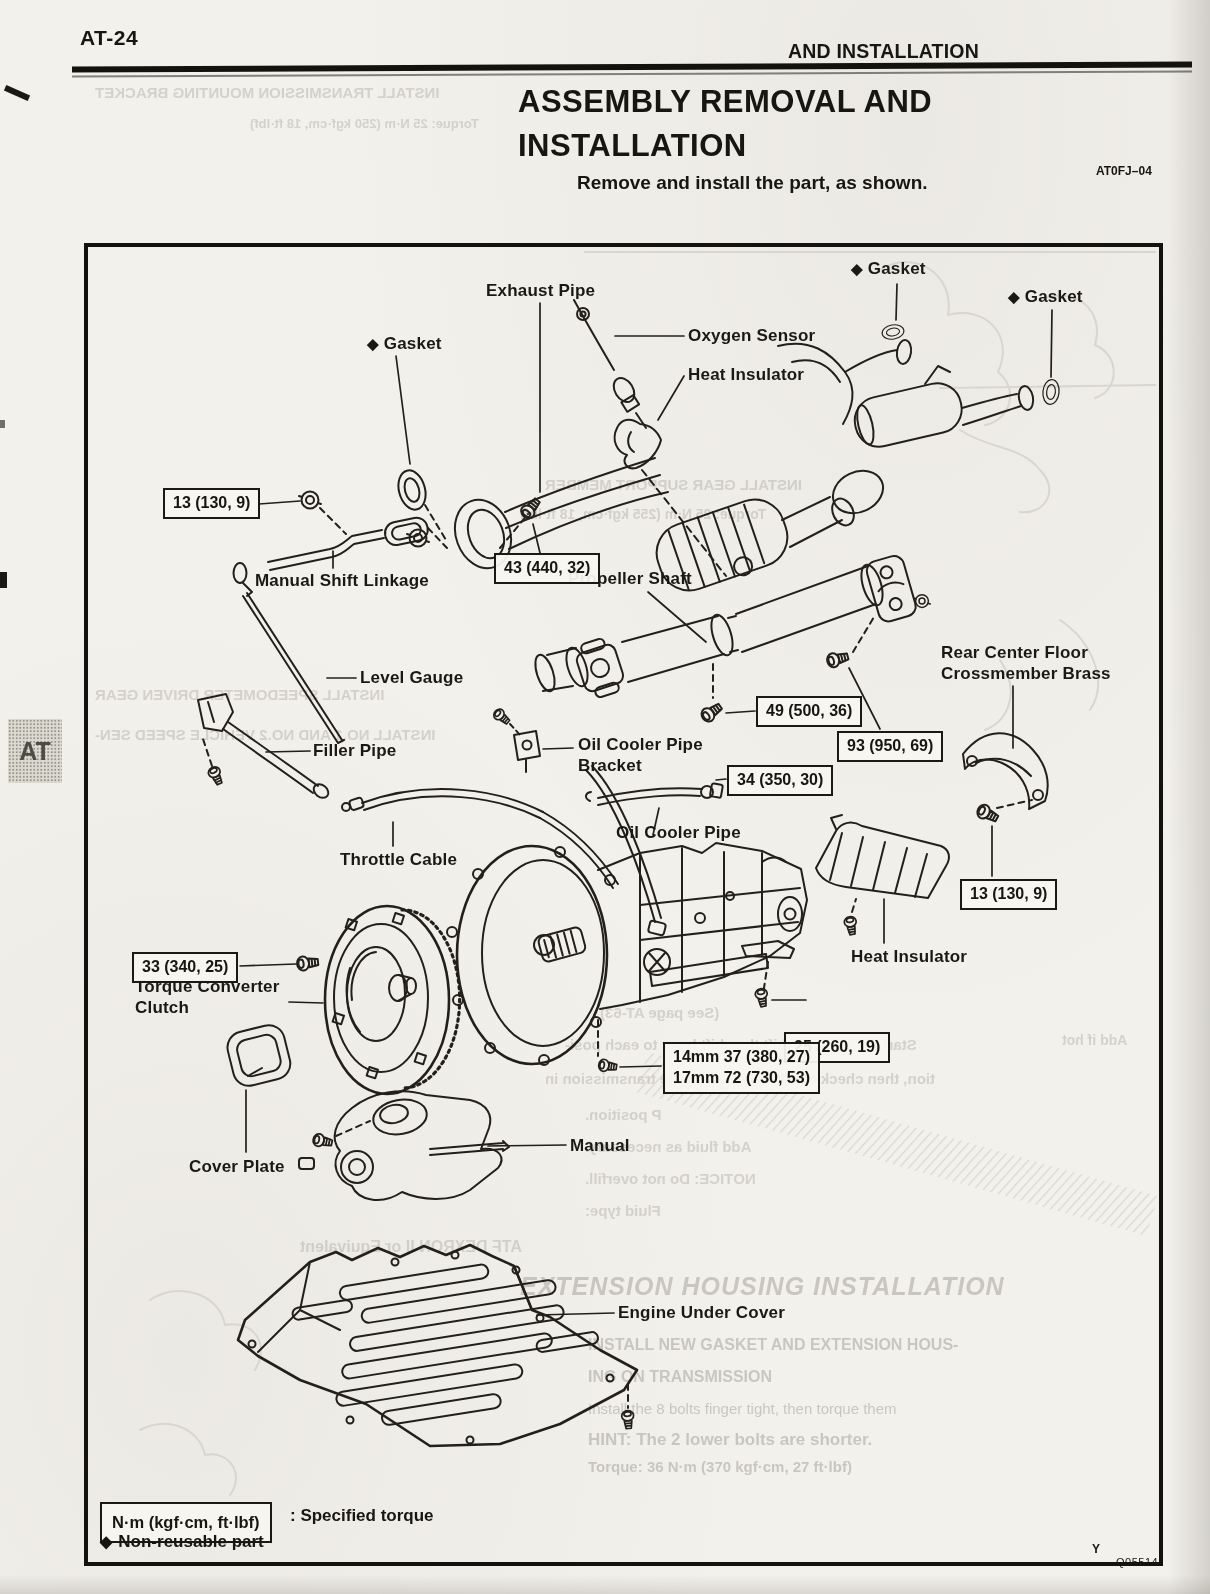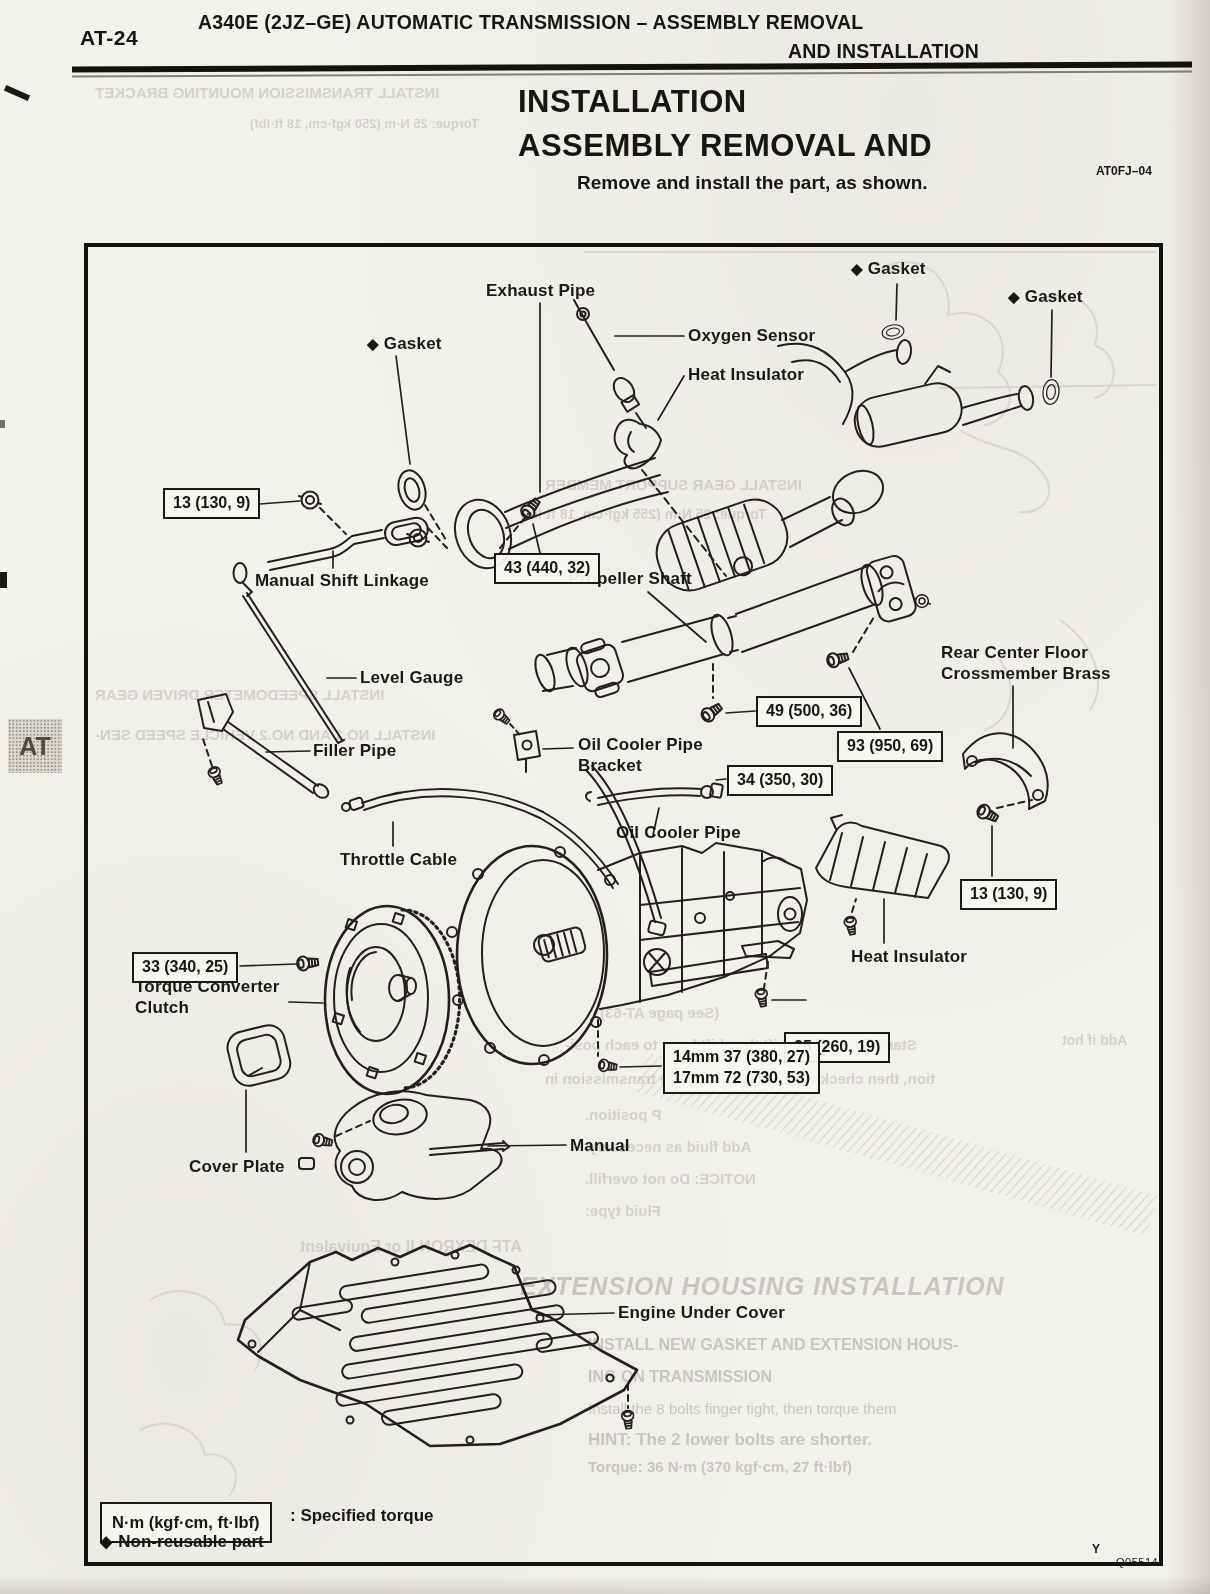--- a/index.html
+++ b/index.html
@@ -17,21 +17,21 @@
       font-weight:700;font-size:16px;line-height:1.3;white-space:nowrap;padding:3px 8px;text-align:center;}
   .hdr-num{position:absolute;left:80px;top:26px;font-size:21px;font-weight:700;letter-spacing:.5px;}
   .hdr-t1{position:absolute;left:198px;top:11px;font-size:19.5px;font-weight:700;letter-spacing:.2px;}
   .hdr-t2{position:absolute;left:788px;top:40px;font-size:19.5px;font-weight:700;letter-spacing:.2px;}
   .hdr-rule{position:absolute;left:72px;top:64px;width:1120px;height:6px;background:#14120f;transform:rotate(-.25deg);}
   .hdr-rule2{position:absolute;left:72px;top:73px;width:1120px;height:1.5px;background:rgba(20,18,15,.5);transform:rotate(-.25deg);}
   .big-h{position:absolute;left:518px;top:80px;font-size:31px;line-height:44px;font-weight:700;letter-spacing:.5px;}
   .code{position:absolute;left:1096px;top:164px;font-size:12px;font-weight:700;}
   .intro{position:absolute;left:577px;top:172px;font-size:19px;font-weight:600;}
   .frame{position:absolute;left:84px;top:243px;width:1071px;height:1315px;border:4px solid #14120f;background:transparent;}
-  .at-tab{position:absolute;left:8px;top:719px;width:54px;height:54px;background-color:#dcd9d1;
+  .at-tab{position:absolute;left:8px;top:719px;width:54px;height:64px;background-color:#dcd9d1;
       background-image:radial-gradient(#96938a .9px, transparent 1.1px);background-size:3.5px 3.5px;
       display:flex;align-items:center;justify-content:center;font-size:25px;font-weight:700;color:#4e4b45;}
   .legend-box{position:absolute;left:100px;top:1502px;border:2px solid #1b1915;background:rgba(247,245,240,.95);
       font-weight:700;font-size:16.5px;padding:9px 10px;white-space:nowrap;}
   .legend-desc{position:absolute;left:290px;top:1506px;font-weight:700;font-size:17px;white-space:nowrap;}
   .legend-nr{position:absolute;left:100px;top:1532px;font-weight:700;font-size:17px;white-space:nowrap;}
   .legend-nr .dia{font-size:16px;margin-right:6px;}
   .ymark{position:absolute;left:1092px;top:1542px;font-size:12px;font-weight:700;}
   .qcode{position:absolute;left:1116px;top:1556px;font-size:11px;font-weight:400;letter-spacing:.5px;}
   .bleed{position:absolute;font-weight:700;color:#aaa79d;opacity:.42;white-space:nowrap;transform:scaleX(-1);}
@@ -64,28 +64,27 @@
   <div class="bleed fwd" style="left:588px;top:1368px;font-size:16px;">ING ON TRANSMISSION</div>
   <div class="bleed fwd" style="left:588px;top:1400px;font-size:15px;font-weight:400;">Install the 8 bolts finger tight, then torque them</div>
   <div class="bleed fwd" style="left:588px;top:1430px;font-size:17px;">HINT: The 2 lower bolts are shorter.</div>
   <div class="bleed fwd" style="left:588px;top:1458px;font-size:15px;">Torque: 36 N·m (370 kgf·cm, 27 ft·lbf)</div>
 
   <div class="mark" style="left:4px;top:90px;width:26px;height:6px;transform:rotate(24deg);"></div>
   <div class="mark" style="left:0px;top:572px;width:7px;height:16px;"></div>
   <div class="mark" style="left:0px;top:420px;width:5px;height:8px;opacity:.6;"></div>
 
   <div class="hdr-num">AT-24</div>
-  <div class="hdr-t1">A340E (2JZ–GE) AUTOMATIC TRANSMISSION – ASSEMBLY REMOVAL</div>
   <div class="hdr-t2">AND INSTALLATION</div>
   <div class="hdr-rule"></div>
   <div class="hdr-rule2"></div>
 
   <div class="big-h">
+    <div>ASSEMBLY REMOVAL AND</div>
     <div>INSTALLATION</div>
-    <div>ASSEMBLY REMOVAL AND</div>
   </div>
   <div class="code">AT0FJ–04</div>
   <div class="intro">Remove and install the part, as shown.</div>
 
   <div class="frame"></div>
 
   <div class="at-tab">AT</div>
 
   <svg class="art" viewBox="0 0 1210 1594" fill="none" stroke="#23201b" stroke-width="2" stroke-linecap="round" stroke-linejoin="round">
     <defs>

